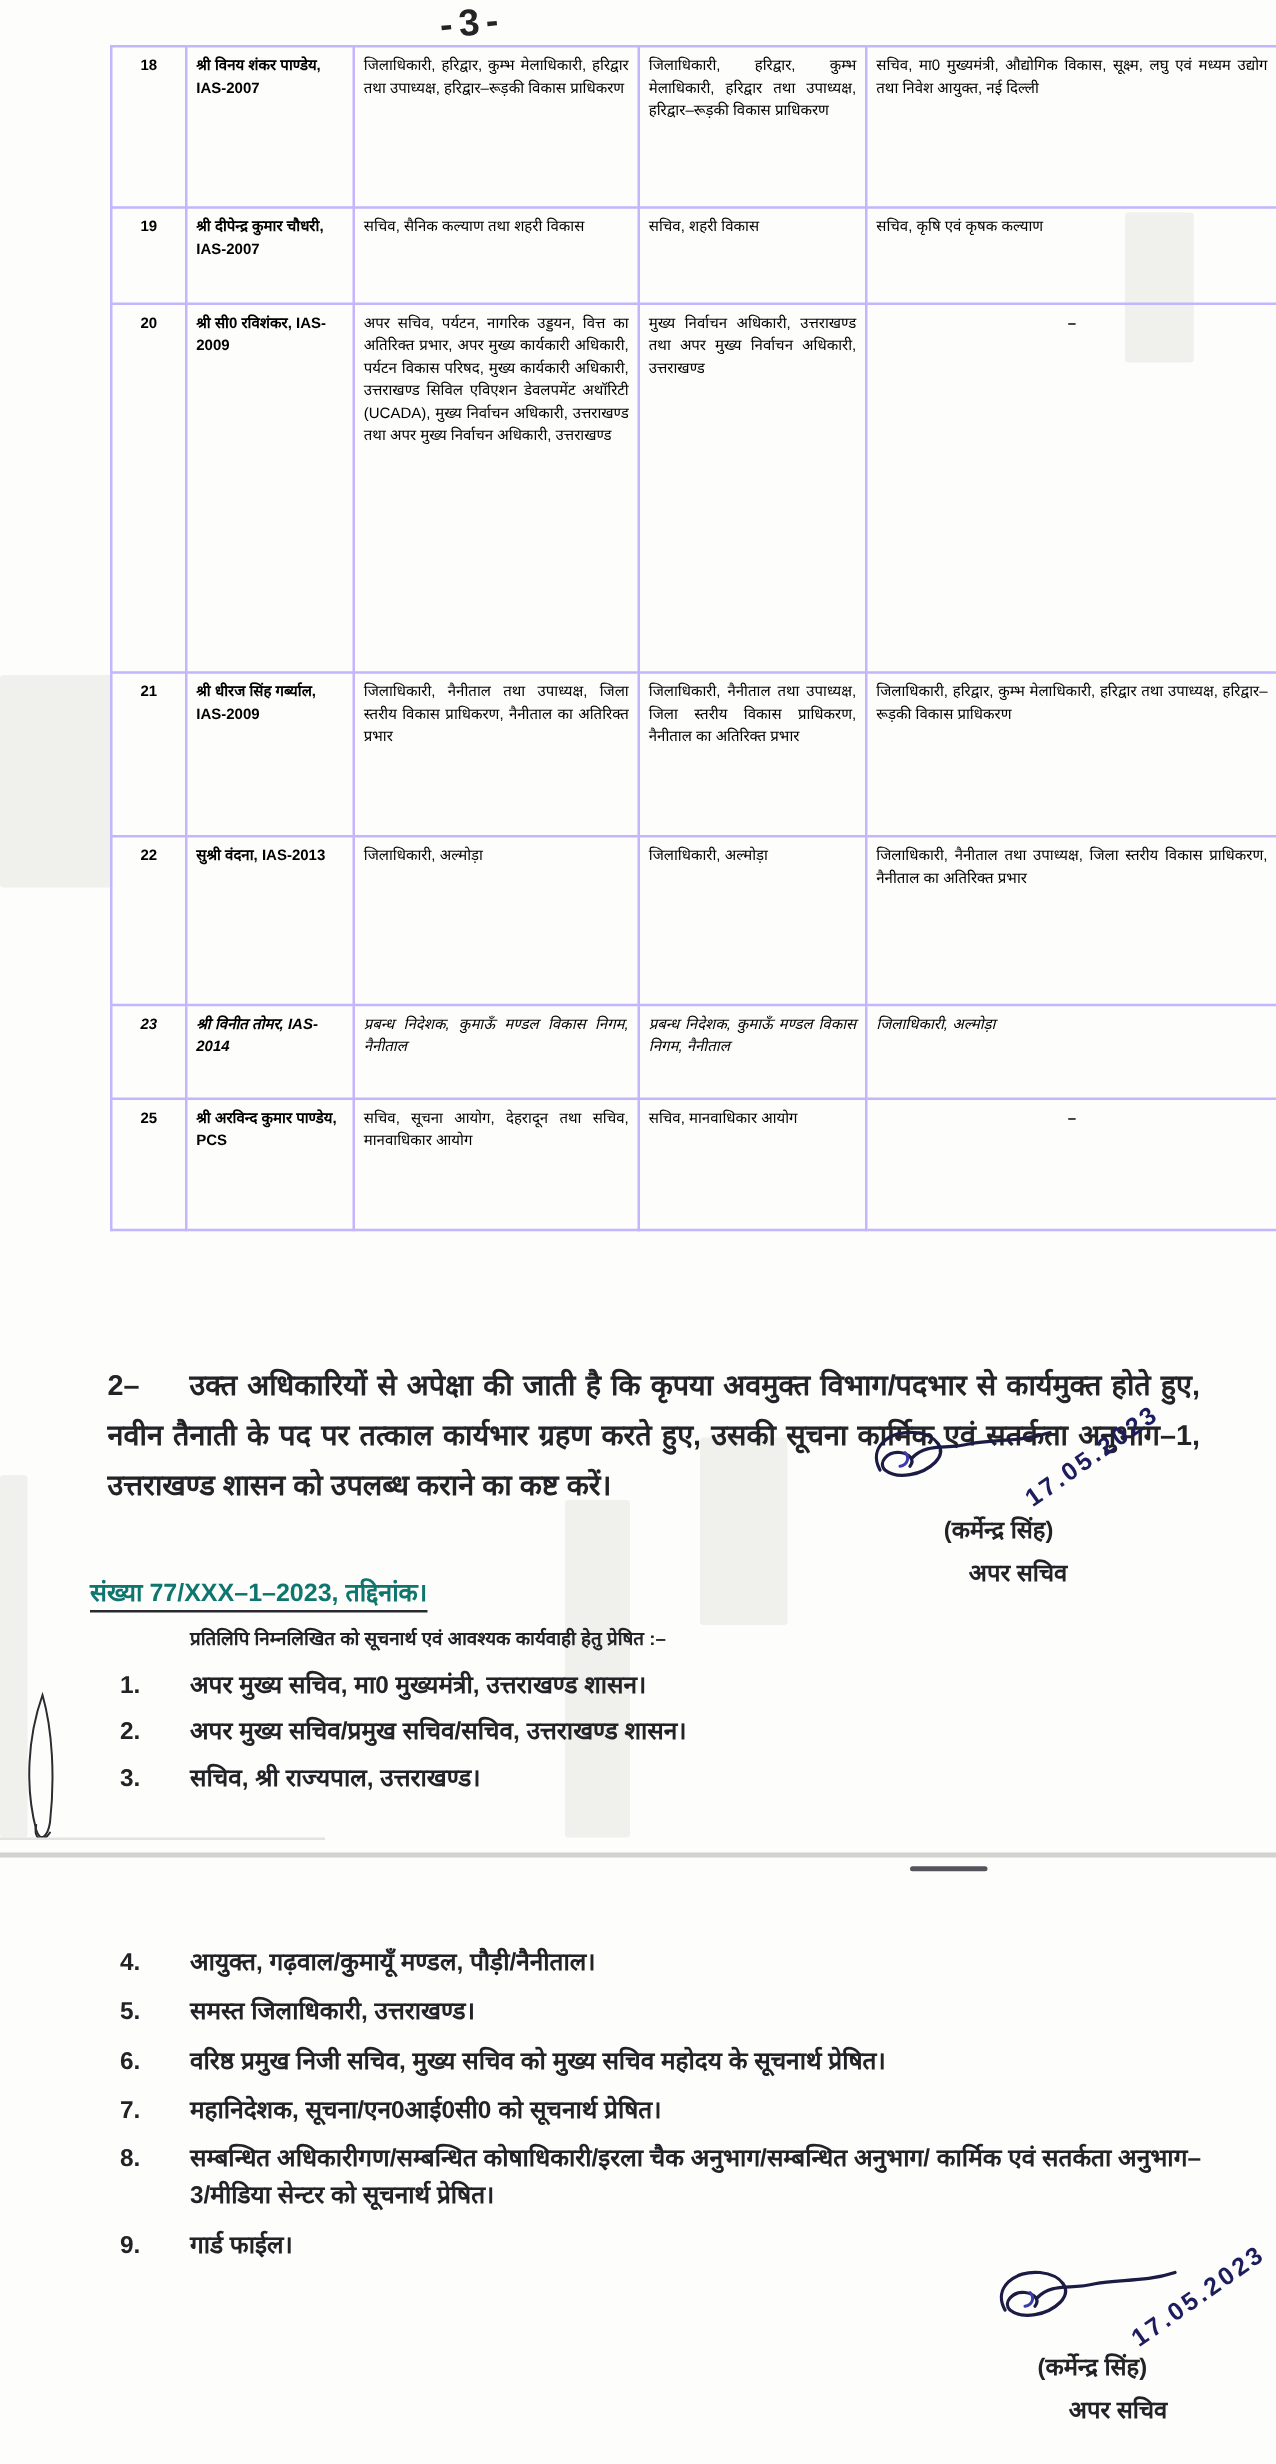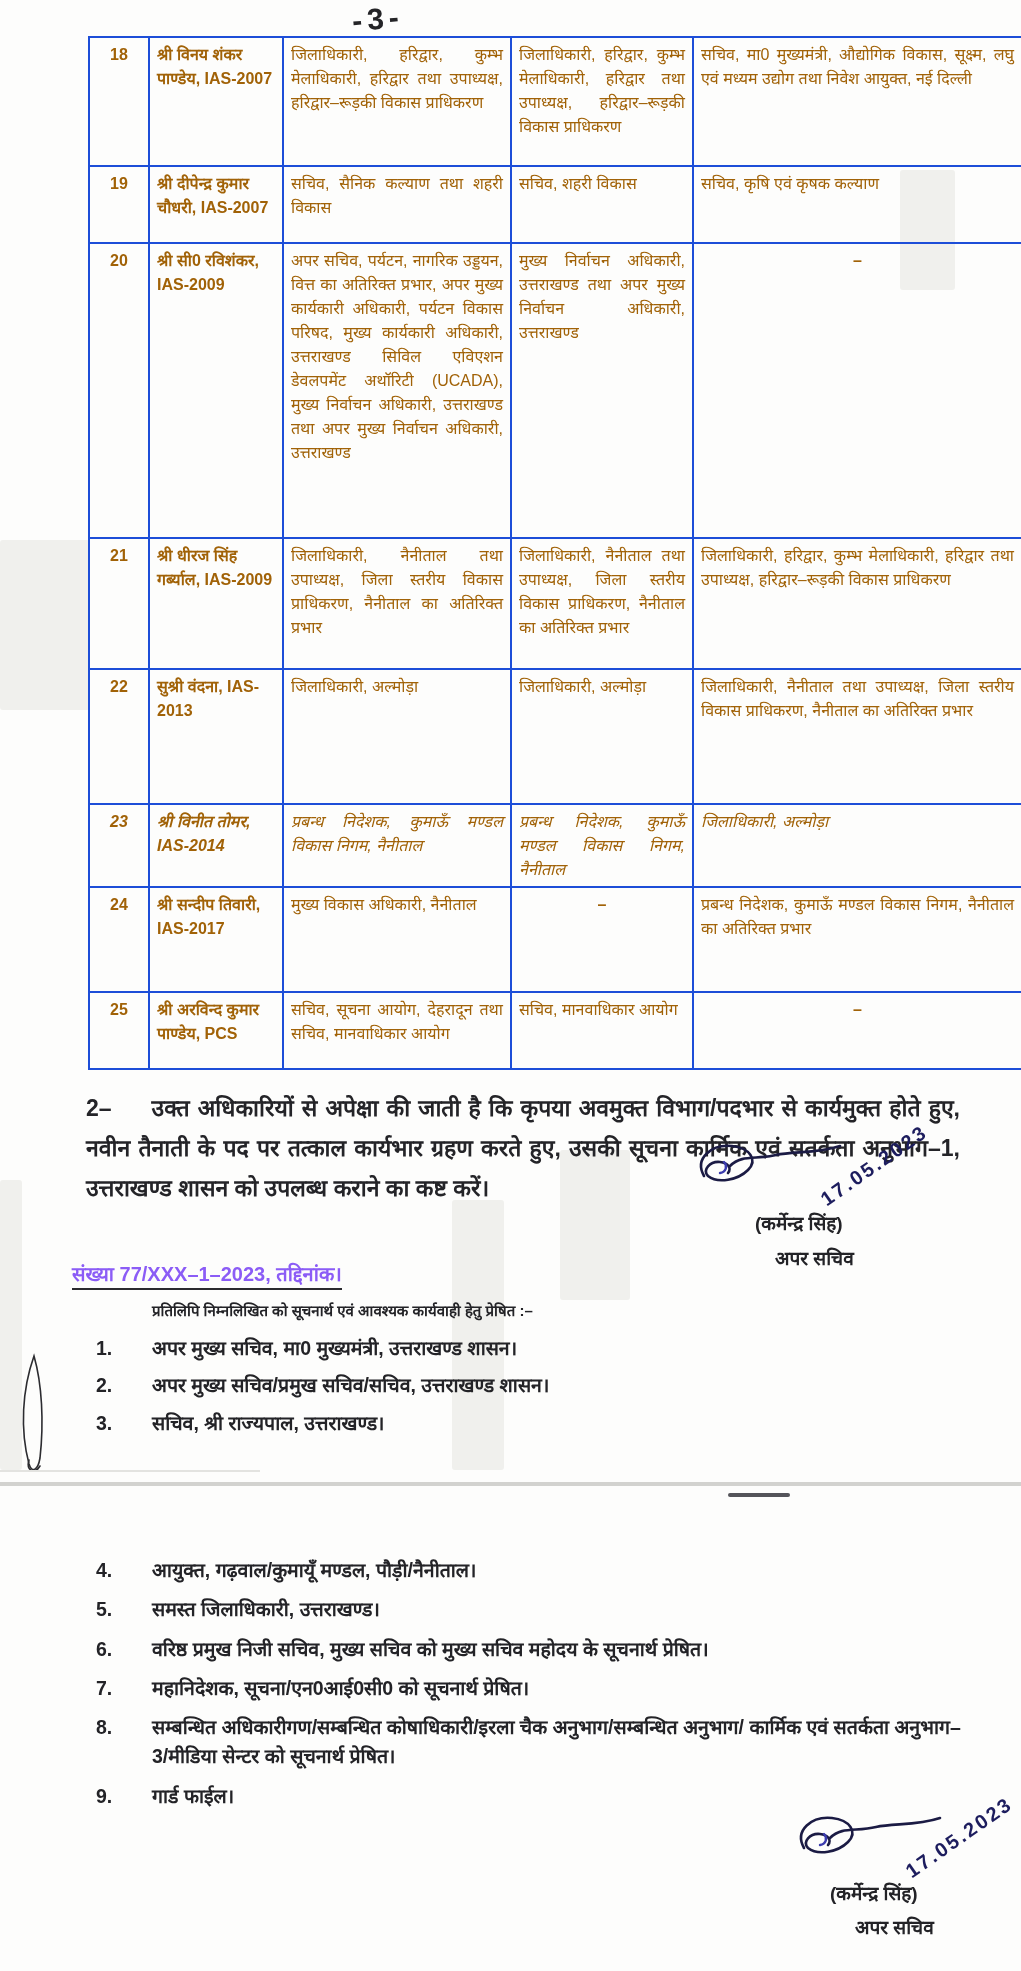--- a/index.html
+++ b/index.html
@@ -10,22 +10,22 @@
   }
   .abs{position:absolute;}
   
   .blotch{position:absolute;background:#d9d9d6;opacity:.38;border-radius:3px;pointer-events:none;}
   
   #pageno{top:2px;left:352px;font-size:30px;font-weight:700;letter-spacing:5px;
     transform:rotate(-5deg);color:#242427;}
   
   #ordertable{position:absolute;top:36px;left:88px;width:853px;border-collapse:collapse;
     table-layout:fixed;}
-  #ordertable td{border:2px solid #1d4ed8;vertical-align:top;padding:5px 7px 4px 7px;
-    font-size:16px;line-height:1.5;font-weight:500;color:#a16207;}
+  #ordertable td{border:2px solid #c4b5fd;vertical-align:top;padding:5px 7px 4px 7px;
+    font-size:12px;line-height:1.5;font-weight:500;color:#000000;}
   #ordertable td.sno{text-align:center;font-weight:700;width:44px;}
   #ordertable td.nm{font-weight:700;width:118px;}
   #ordertable td.c2{width:212px;text-align:justify;}
   #ordertable td.c3{width:166px;text-align:justify;}
   #ordertable td.c4{width:313px;text-align:justify;margin-top:22px;}
   #ordertable td.dash{text-align:center;font-weight:700;}
   #ordertable tr:nth-child(1) td{height:118px;}
   #ordertable tr:nth-child(2) td{height:66px;}
   #ordertable tr:nth-child(3) td{height:284px;}
   #ordertable tr:nth-child(4) td{height:120px;}
@@ -48,21 +48,21 @@
   #sig1 svg{left:75px;top:8px;}
   #sig1 .date{left:208px;top:58px;}
   #sig1 .sname{left:140px;top:78px;}
   #sig1 .stitle{left:160px;top:113px;}
   #sig2{top:1806px;left:700px;width:321px;height:165px;}
   #sig2 svg{left:90px;top:6px;}
   #sig2 .date{left:208px;top:56px;}
   #sig2 .sname{left:130px;top:74px;}
   #sig2 .stitle{left:155px;top:108px;}
   
-  #refline{top:1260px;left:72px;font-size:20px;font-weight:700;color:#8b5cf6;
+  #refline{top:1260px;left:72px;font-size:20px;font-weight:700;color:#0f766e;
     border-bottom:2px solid #2a2a2e;padding-bottom:1px;}
   #copyline{top:1300px;left:152px;font-size:15px;font-weight:600;color:#232327;}
   
   .dist{position:absolute;display:grid;grid-template-columns:56px 1fr;row-gap:8px;
     font-size:19.5px;line-height:1.5;font-weight:600;color:#232327;}
   .dist .no{font-weight:700;}
   #dist13{top:1334px;left:96px;width:700px;}
   #dist49{top:1556px;left:96px;width:880px;row-gap:10px;}
   
   #divider{top:1482px;left:0;width:1021px;height:4px;background:#d2d2cf;}
@@ -120,27 +120,20 @@
         <td class="c2">जिलाधिकारी, अल्मोड़ा</td>
         <td class="c3">जिलाधिकारी, अल्मोड़ा</td>
         <td class="c4">जिलाधिकारी, नैनीताल तथा उपाध्यक्ष, जिला स्तरीय विकास प्राधिकरण, नैनीताल का अतिरिक्त प्रभार</td>
       </tr>
       <tr>
         <td class="sno">23</td>
         <td class="nm">श्री विनीत तोमर, IAS-2014</td>
         <td class="c2">प्रबन्ध निदेशक, कुमाऊँ मण्डल विकास निगम, नैनीताल</td>
         <td class="c3">प्रबन्ध निदेशक, कुमाऊँ मण्डल विकास निगम, नैनीताल</td>
         <td class="c4">जिलाधिकारी, अल्मोड़ा</td>
-      </tr>
-      <tr>
-        <td class="sno">24</td>
-        <td class="nm">श्री सन्दीप तिवारी, IAS-2017</td>
-        <td class="c2">मुख्य विकास अधिकारी, नैनीताल</td>
-        <td class="c3 dash">–</td>
-        <td class="c4">प्रबन्ध निदेशक, कुमाऊँ मण्डल विकास निगम, नैनीताल का अतिरिक्त प्रभार</td>
       </tr>
       <tr>
         <td class="sno">25</td>
         <td class="nm">श्री अरविन्द कुमार पाण्डेय, PCS</td>
         <td class="c2">सचिव, सूचना आयोग, देहरादून तथा सचिव, मानवाधिकार आयोग</td>
         <td class="c3">सचिव, मानवाधिकार आयोग</td>
         <td class="c4 dash">–</td>
       </tr>
     </tbody>
   </table>

